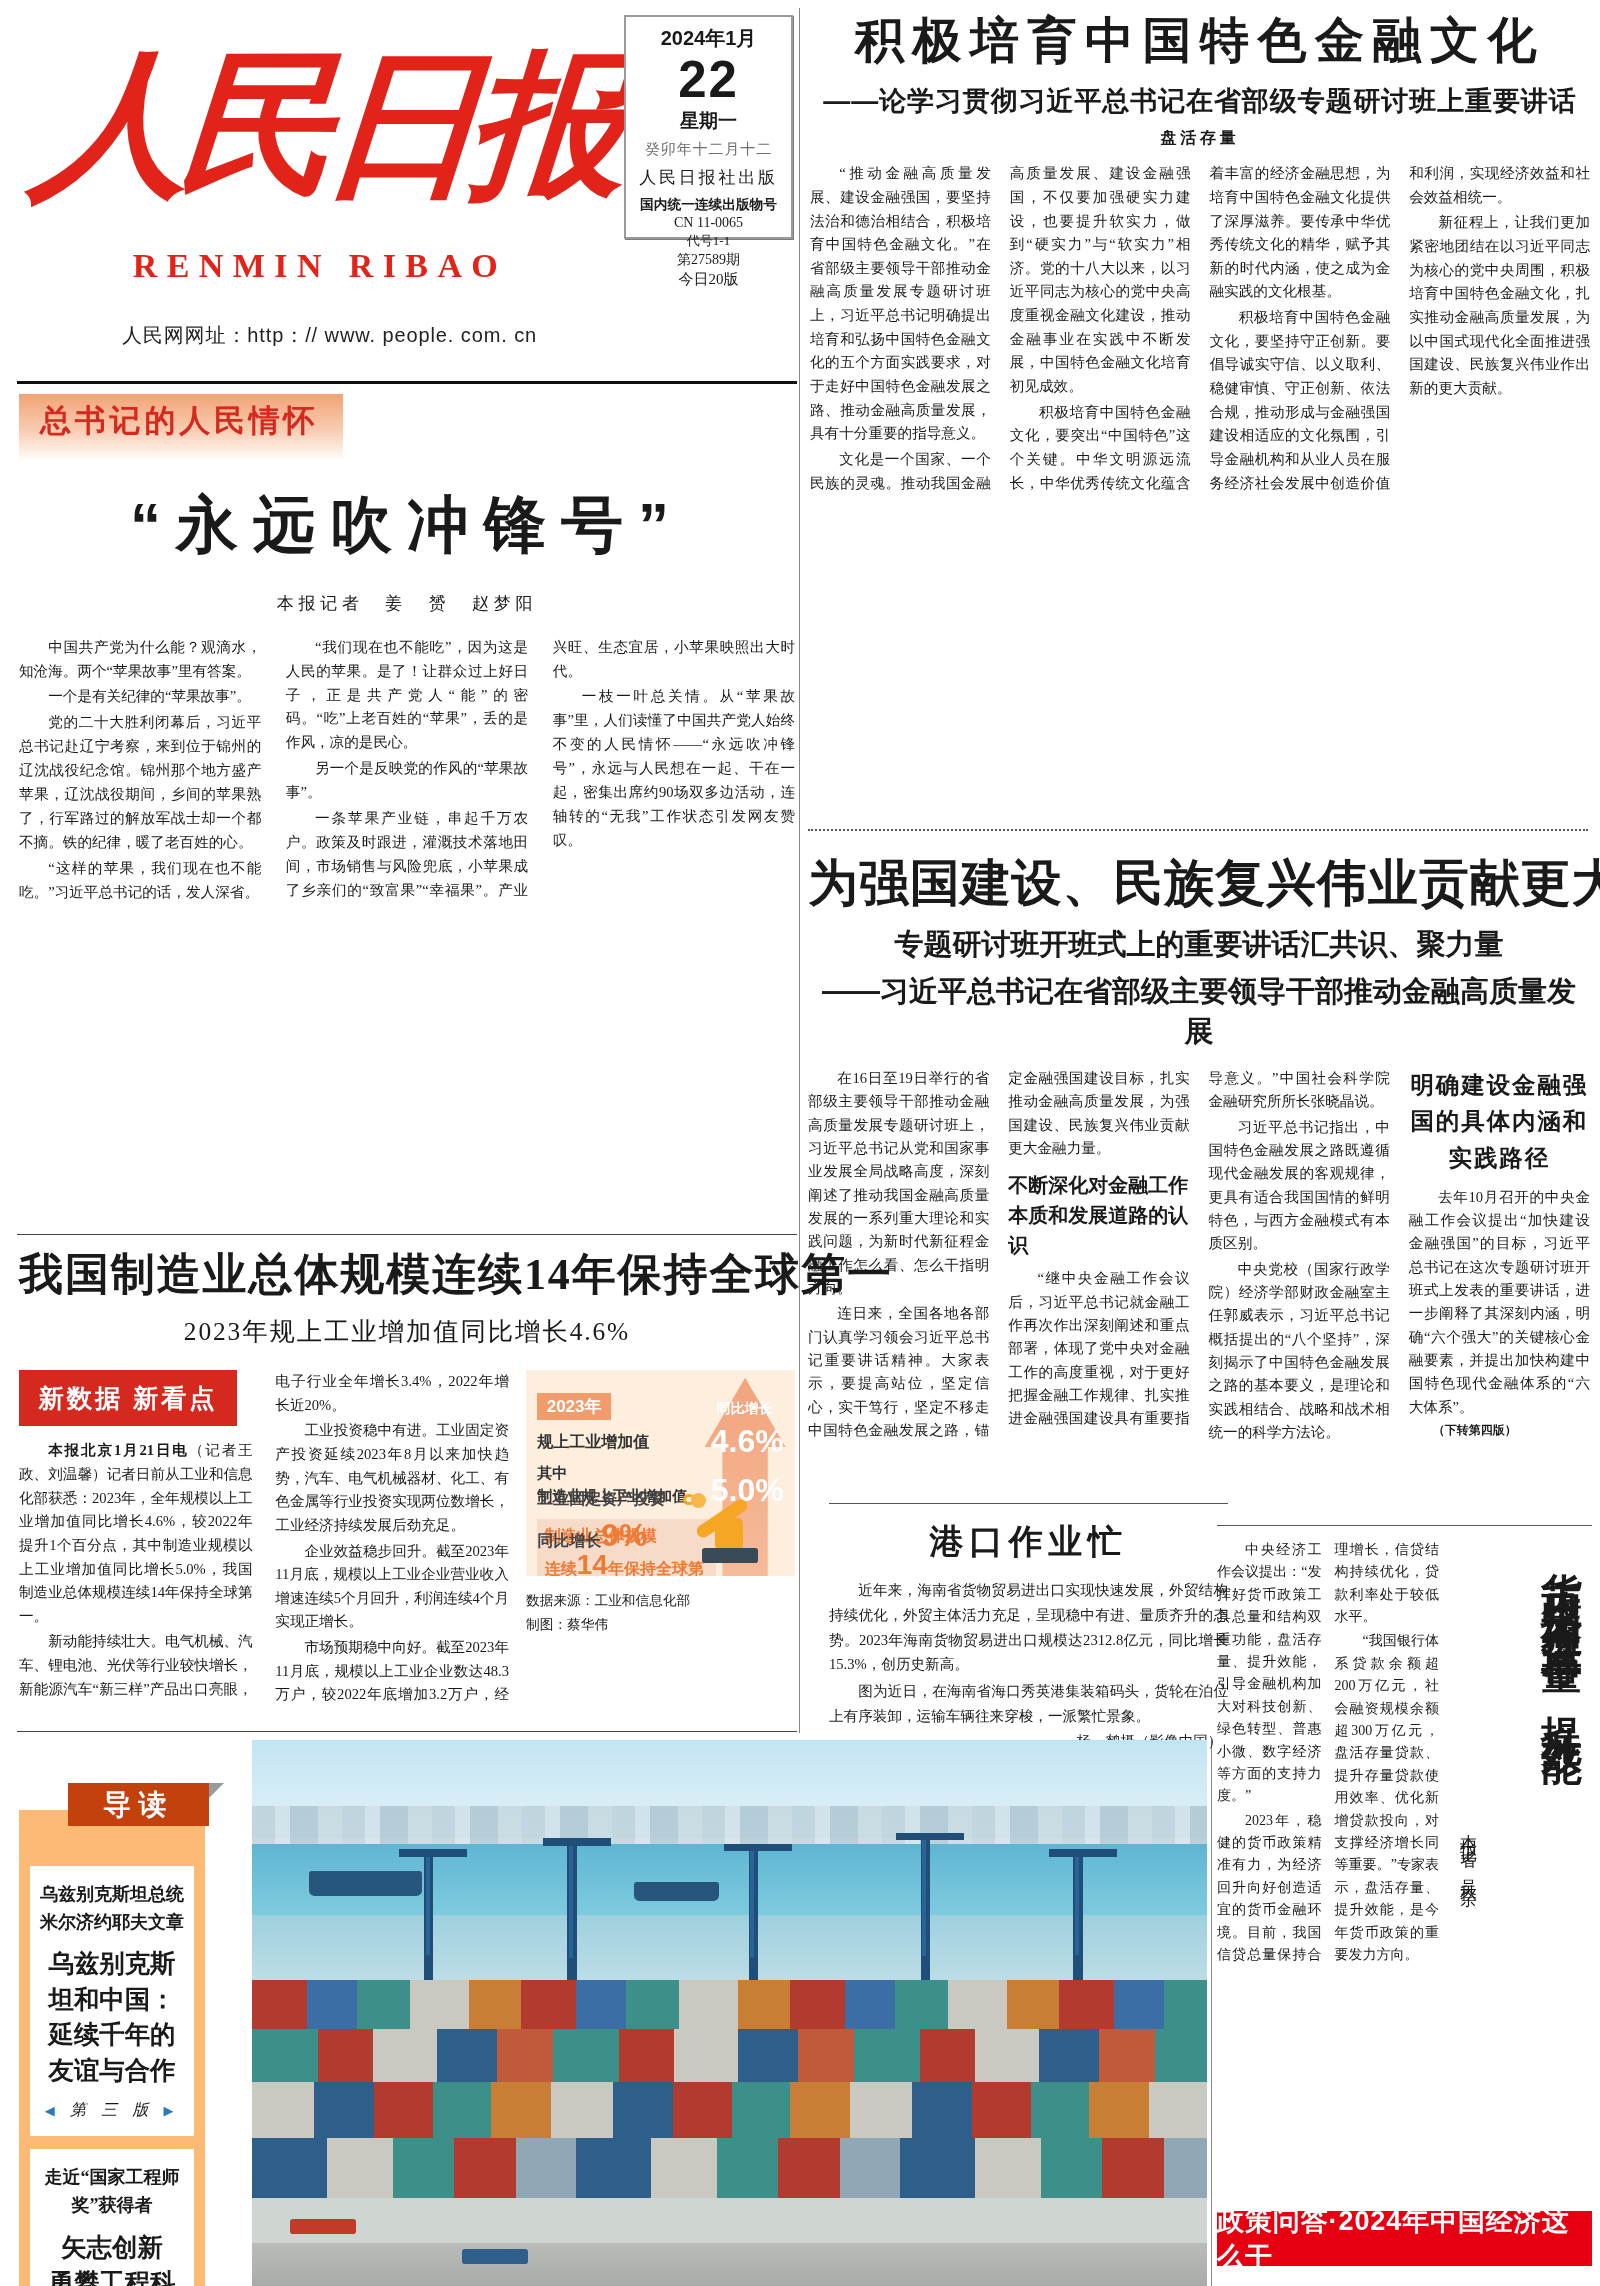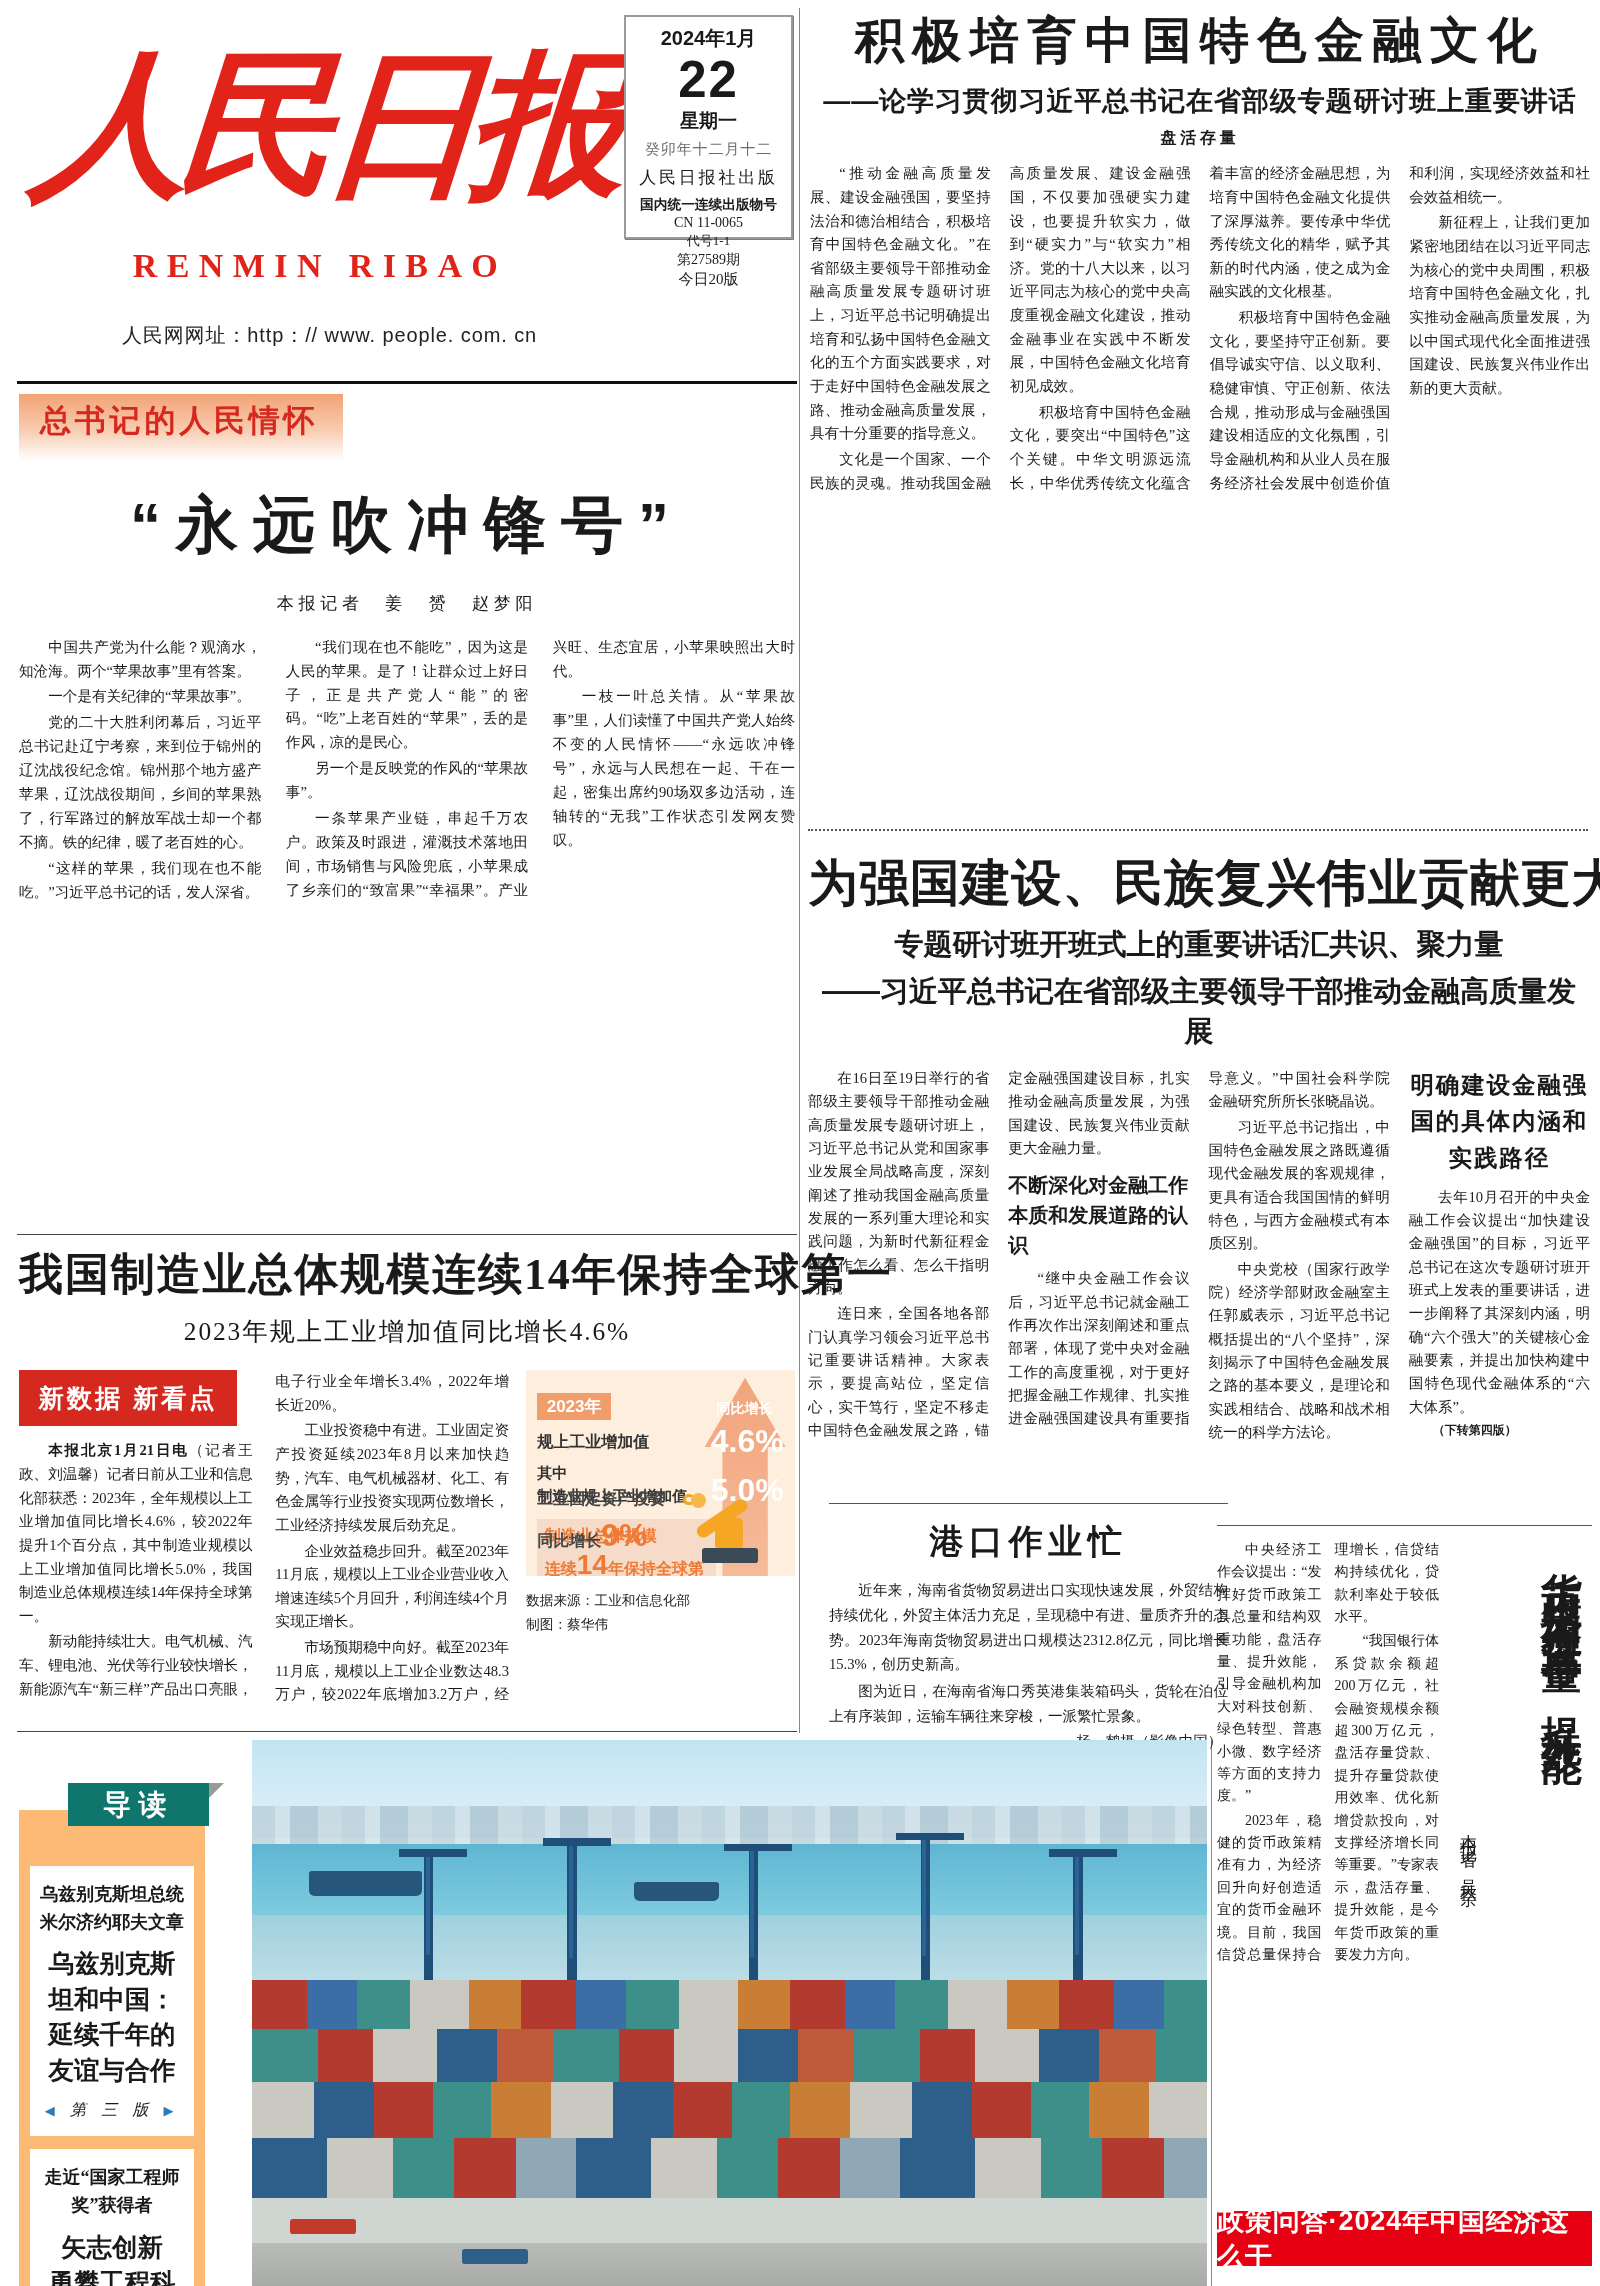--- a/index.html
+++ b/index.html
@@ -145,21 +145,21 @@
      padding-top:282px; text-align:left; }
   .mon-title { width:105px; writing-mode:vertical-rl; font-family:"Liberation Sans", sans-serif;
      font-weight:bold; font-size:41px; letter-spacing:9.4px; line-height:1.15; }
 
   .banner { position:absolute; left:1217px; top:2211px; width:375px; height:55px; background:#e60012;
      color:#fff; font-family:"Liberation Sans", sans-serif; font-weight:bold; font-size:27px;
      display:flex; align-items:center; justify-content:center; letter-spacing:0.9px; }
 
   
   .daodu-panel { position:absolute; left:19px; top:1810px; width:186px; height:476px; background:#fdba74; }
-  .daodu-tab { position:absolute; left:68px; top:1783px; width:141px; height:43px; background:#0f766e;
+  .daodu-tab { position:absolute; left:68px; top:1783px; width:141px; height:43px; background:#c2410c;
      color:#fff; font-family:"Liberation Sans", sans-serif; font-weight:bold; font-size:28px;
      letter-spacing:7.5px; display:flex; align-items:center; justify-content:center; }
   .daodu-tab::after { content:""; position:absolute; right:-15px; top:0; border-left:15px solid #9a9a9a;
      border-bottom:15px solid transparent; }
   .dd-card { background:#fff; margin:13px 11.3px; padding:15px 7.5px; text-align:center; }
   .dd-small { font-size:18px; font-weight:bold; line-height:1.55; }
   .dd-big { font-family:"Liberation Sans", sans-serif; font-weight:bold; font-size:25.4px;
      line-height:1.4; margin-top:9.4px; }
   .dd-page { margin-top:12px; font-size:16px; font-style:italic; letter-spacing:5.6px; }
   .dd-page .arr { color:#2b7bb9; font-style:normal; font-size:13px; }

